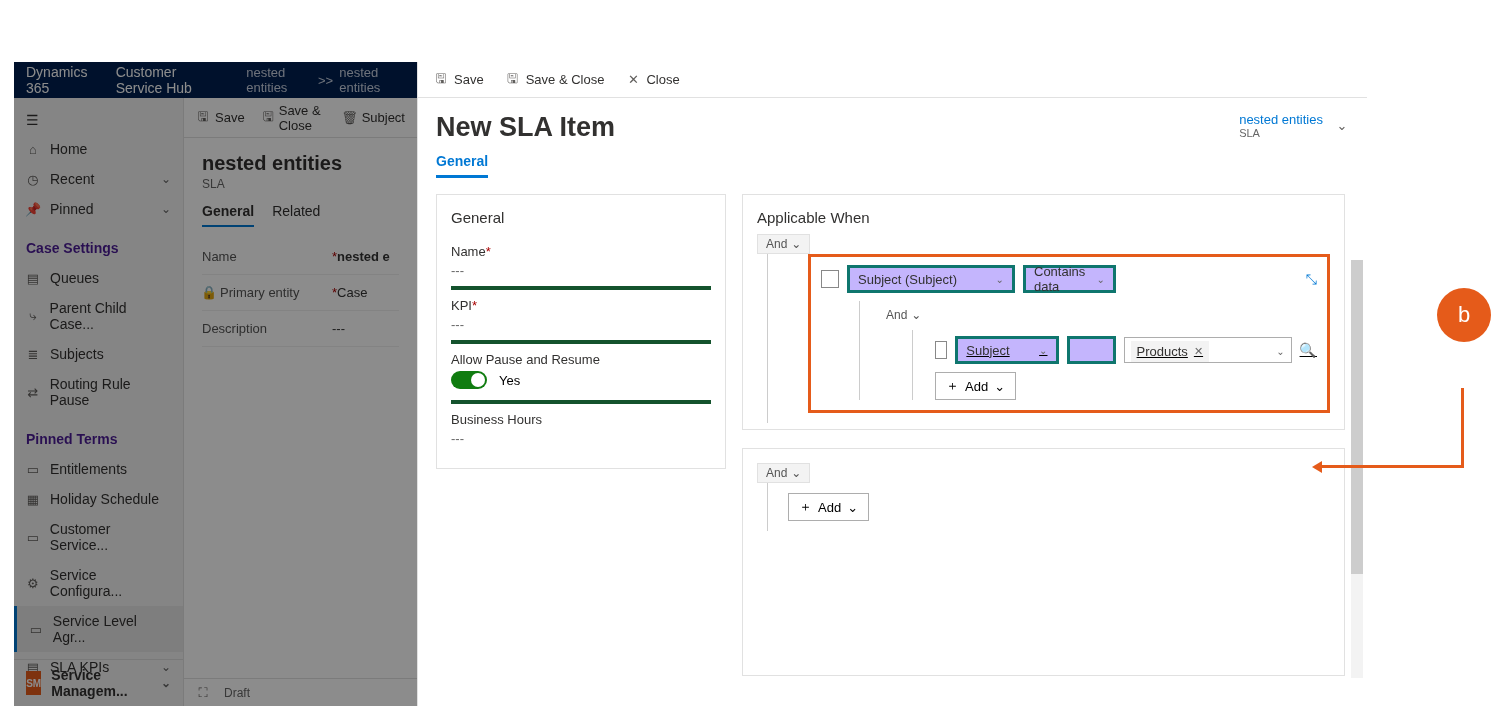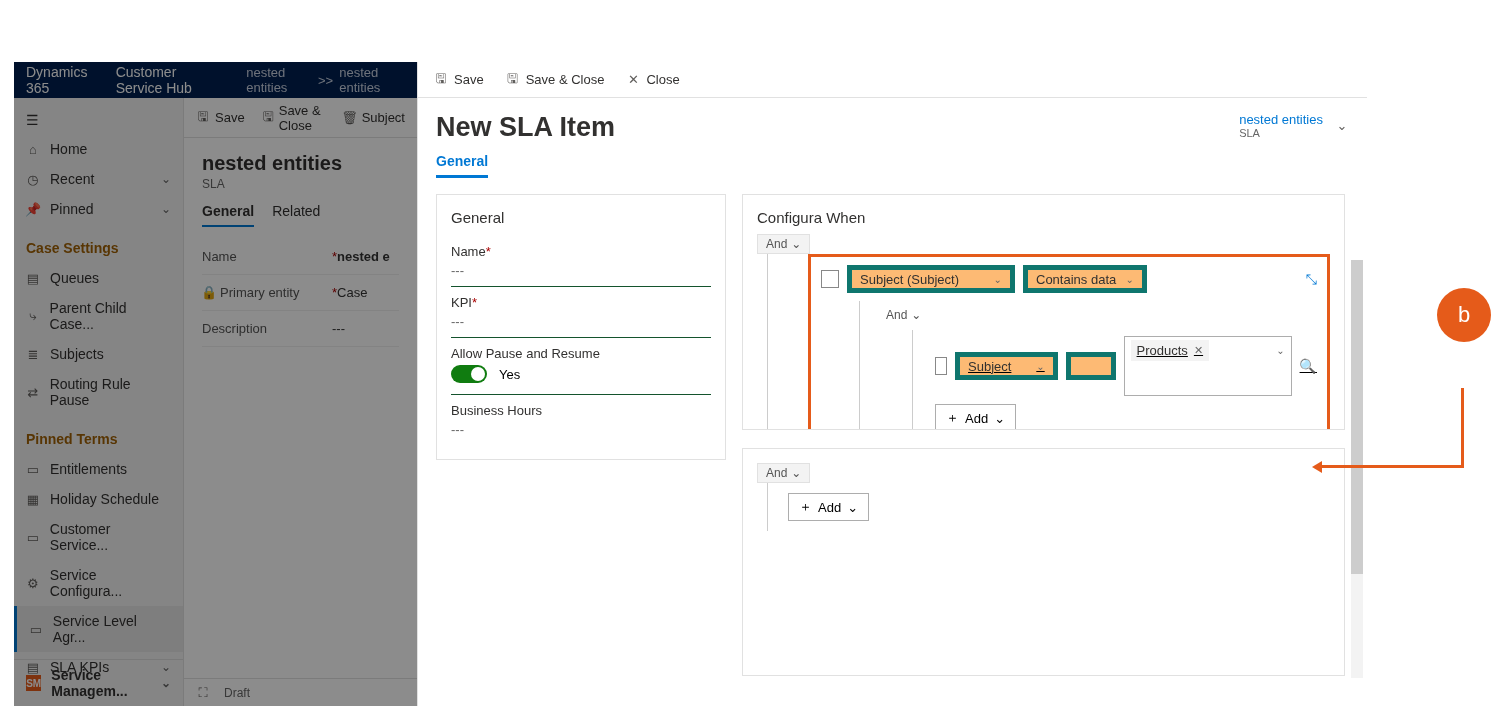--- a/index.html
+++ b/index.html
@@ -7,24 +7,24 @@
 
 
 .bg-layer { position: absolute; top: 0; left: 0; width: 1506px; height: 728px; background: #fff; z-index: 1; }
 .bg-topbar { position: absolute; top: 62px; left: 14px; width: 403px; height: 36px; background: #002050; color: #fff; display: flex; align-items: center; padding: 0 12px; font-size: 14px; }
 .bg-topbar .sep { margin: 0 10px; }
 .bg-topbar .bc { color: #c8d0e0; font-size: 13px; }
 .bg-main { position: absolute; top: 98px; left: 14px; width: 403px; bottom: 22px; background: #f3f3f3; display: flex; }
 .bg-sidebar { width: 170px; background: #f3f3f3; padding: 8px 0; font-size: 14px; color: #323130; border-right: 1px solid #e1e1e1; position: relative; }
 .bg-sidebar .hamburger { padding: 6px 12px; }
 .bg-sidebar .nav-item { display: flex; align-items: center; padding: 7px 12px; gap: 10px; cursor: pointer; }
-.bg-sidebar .nav-item.header { font-weight: 600; color: #a16207; padding-top: 16px; }
+.bg-sidebar .nav-item.header { font-weight: 600; color: #4c1d95; padding-top: 16px; }
 .bg-sidebar .nav-item .chev { margin-left: auto; font-size: 12px; color: #666; }
 .bg-sidebar .nav-item.active-bar { border-left: 3px solid #0078d4; background: #e6e6e6; }
-.bg-sidebar .sm-badge { width: 20px; height: 16px; background: #e55b1a; color: #fff; font-size: 10px; display: inline-flex; align-items: center; justify-content: center; font-weight: 600; }
+.bg-sidebar .sm-badge { width: 20px; height: 24px; background: #e55b1a; color: #fff; font-size: 10px; display: inline-flex; align-items: center; justify-content: center; font-weight: 600; }
 .bg-content { flex: 1; background: #fff; position: relative; }
 .bg-cmdbar { height: 40px; border-bottom: 1px solid #e1e1e1; display: flex; align-items: center; padding: 0 12px; gap: 18px; font-size: 13px; color: #323130; }
 .bg-cmdbar .cmd { display: inline-flex; align-items: center; gap: 5px; }
 .bg-title { padding: 14px 18px 2px; font-size: 20px; font-weight: 600; color: #323130; }
 .bg-subtitle { padding: 0 18px 12px; font-size: 12px; color: #666; }
 .bg-tabs { padding: 0 18px; display: flex; gap: 18px; font-size: 14px; }
 .bg-tabs .tab { padding-bottom: 6px; color: #323130; }
 .bg-tabs .tab.active { font-weight: 600; border-bottom: 2px solid #0078d4; }
 .bg-form { padding: 12px 18px; }
 .bg-formrow { display: flex; border-bottom: 1px solid #eee; padding: 10px 0; font-size: 13px; }
@@ -42,41 +42,41 @@
 .fg-header { display: flex; justify-content: space-between; align-items: flex-start; padding: 14px 18px 6px 18px; }
 .fg-title { font-size: 27px; font-weight: 600; color: #323130; }
 .fg-head-right { display: flex; align-items: center; gap: 12px; }
 .fg-head-right .name { color: #0078d4; font-size: 13px; }
 .fg-head-right .sub { font-size: 11px; color: #666; }
 .fg-tabs { padding: 0 18px; display: flex; gap: 18px; font-size: 14px; margin-top: 4px; }
 .fg-tabs .tab { padding-bottom: 6px; color: #0078d4; font-weight: 600; border-bottom: 3px solid #0078d4; }
 .fg-body { display: flex; gap: 16px; padding: 16px 6px 16px 18px; height: calc(100% - 130px); }
 .fg-left { width: 290px; border: 1px solid #e1e1e1; padding: 14px; align-self: flex-start; }
 .fg-left h3 { font-size: 15px; font-weight: 400; color: #323130; margin-bottom: 10px; }
-.fg-field { padding: 8px 0; border-bottom: 1px solid #14532d; font-size: 13px; }
+.fg-field { padding: 8px 0; border-bottom: 4px solid #14532d; font-size: 13px; }
 .fg-field:last-child { border-bottom: none; }
 .fg-field .flbl { color: #323130; margin-bottom: 4px; }
 .fg-field .flbl .req { color: #a80000; }
 .fg-field .fval { color: #666; }
 .toggle { display: inline-flex; align-items: center; gap: 12px; }
 .toggle-sw { width: 36px; height: 18px; background: #107c10; border-radius: 9px; position: relative; }
 .toggle-sw::after { content: ''; width: 14px; height: 14px; background: #fff; border-radius: 50%; position: absolute; top: 2px; right: 2px; }
 
 .fg-right { flex: 1; border: 1px solid #e1e1e1; padding: 14px 14px 14px 14px; overflow: hidden; position: relative; }
 .fg-right h3 { font-size: 15px; font-weight: 400; color: #323130; margin-bottom: 8px; }
 .and-pill { display: inline-flex; align-items: center; gap: 4px; background: #f3f3f3; border: 1px solid #e1e1e1; padding: 2px 8px; font-size: 12px; color: #555; cursor: pointer; }
 .highlight-box { border: 3px solid #e55b1a; padding: 8px 10px 10px 10px; margin-left: 20px; position: relative; }
 .cond-row { display: flex; align-items: center; gap: 8px; margin-bottom: 8px; }
 .chk { width: 18px; height: 18px; border: 1px solid #888; background: #fff; cursor: pointer; }
-.dd { border: 5px solid #0f766e; background: #fdba74; height: 28px; display: inline-flex; align-items: center; justify-content: space-between; padding: 0 8px; font-size: 13px; color: #323130; cursor: pointer; }
+.dd { border: 3px solid #0f766e; background: #c4b5fd; height: 28px; display: inline-flex; align-items: center; justify-content: space-between; padding: 0 8px; font-size: 13px; color: #323130; cursor: pointer; }
 .dd .car { font-size: 10px; color: #666; margin-left: 6px; }
 .collapse-icon { margin-left: auto; color: #0078d4; font-size: 14px; cursor: pointer; }
 .nested { margin-left: 38px; border-left: 1px solid #ccc; padding-left: 18px; padding-top: 4px; }
 .nested-inner { margin-left: 34px; border-left: 1px solid #ccc; padding-left: 22px; padding-top: 6px; margin-top: 6px; text-decoration: underline; }
-.tag-field { border: 1px solid #adadad; min-width: 168px; height: 60px; padding: 3px 24px 3px 6px; display: inline-flex; align-items: flex-start; gap: 4px; position: relative; }
+.tag-field { border: 1px solid #adadad; min-width: 168px; height: 26px; padding: 3px 24px 3px 6px; display: inline-flex; align-items: flex-start; gap: 4px; position: relative; }
 .tag { background: #f3f3f3; border: none; padding: 3px 6px; font-size: 13px; color: #323130; display: inline-flex; align-items: center; gap: 6px; }
 .tag .x { font-size: 11px; color: #666; cursor: pointer; }
 .tag-field .car { position: absolute; right: 6px; top: 8px; font-size: 10px; color: #666; }
 .lookup-icon { font-size: 14px; color: #323130; cursor: pointer; }
 .add-btn { border: 1px solid #adadad; background: #fff; padding: 4px 10px; font-size: 13px; display: inline-flex; align-items: center; gap: 6px; cursor: pointer; }
 .outer-tree { margin-left: 10px; border-left: 1px solid #ccc; padding-left: 20px; padding-bottom: 10px; }
 .vscroll-right { position: absolute; top: 198px; right: 4px; width: 12px; bottom: 28px; background: #f3f3f3; z-index: 4; }
 .vscroll-right .vthumb { position: absolute; top: 0; left: 0; width: 100%; height: 75%; background: #cdcdcd; }
 
 
@@ -274,34 +274,34 @@
       </div>
       <div class="fg-field">
         <div class="flbl">Business Hours</div>
         <div class="fval">---</div>
       </div>
     </div>
 
     <div style="flex:1;display:flex;flex-direction:column;gap:18px;overflow-y:hidden;padding-right:16px;">
 
       <div class="fg-right">
-        <h3>Configura When</h3>
+        <h3>Applicable When</h3>
         <span class="and-pill">
             <span>And</span>
             <span class="car">⌄</span>
           </span>
         <div class="outer-tree">
           <div class="highlight-box">
             <div class="cond-row">
               <span class="chk"></span>
               <span class="dd" style="width:168px;">
                   <span>Subject (Subject)</span>
                   <span class="car">⌄</span>
                 </span>
-              <span class="dd" style="width:124px;">
+              <span class="dd" style="width:93px;">
                   <span>Contains data</span>
                   <span class="car">⌄</span>
                 </span>
               <span class="collapse-icon">⤡</span>
             </div>
             <div class="nested">
               <span class="and-pill" style="border:none;background:transparent;">
                   <span>And</span>
                   <span class="car">⌄</span>
                 </span>

